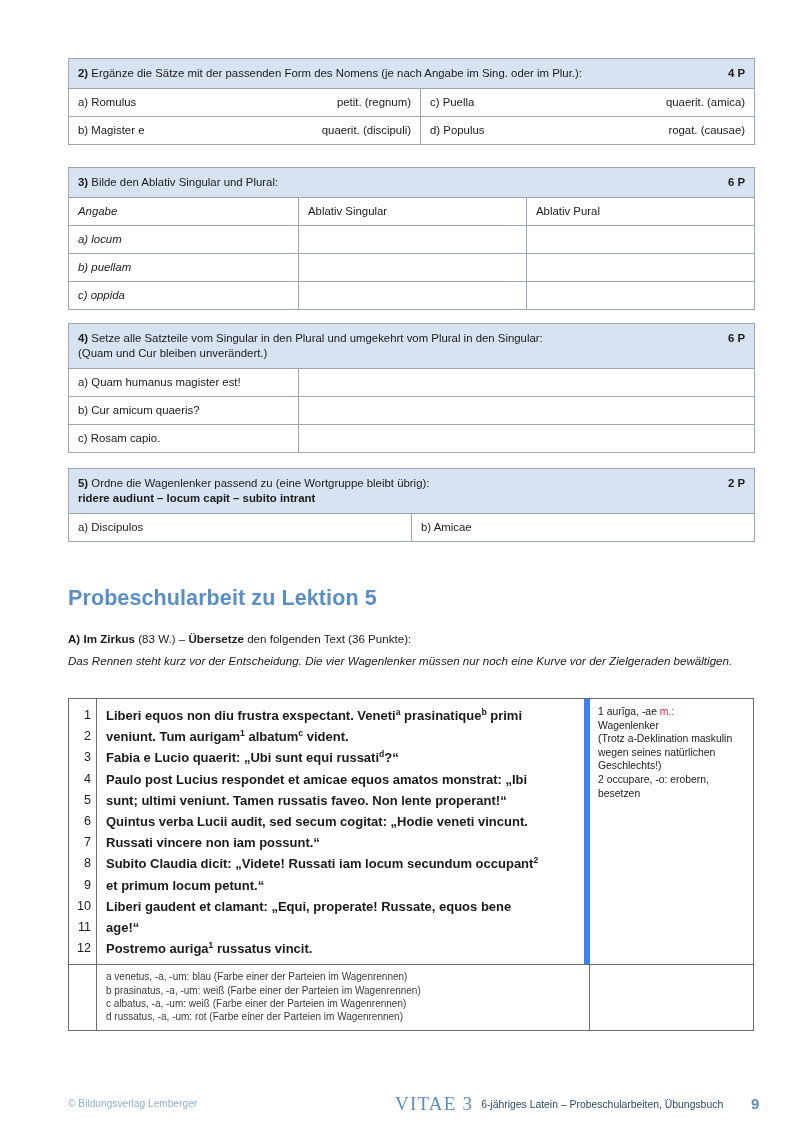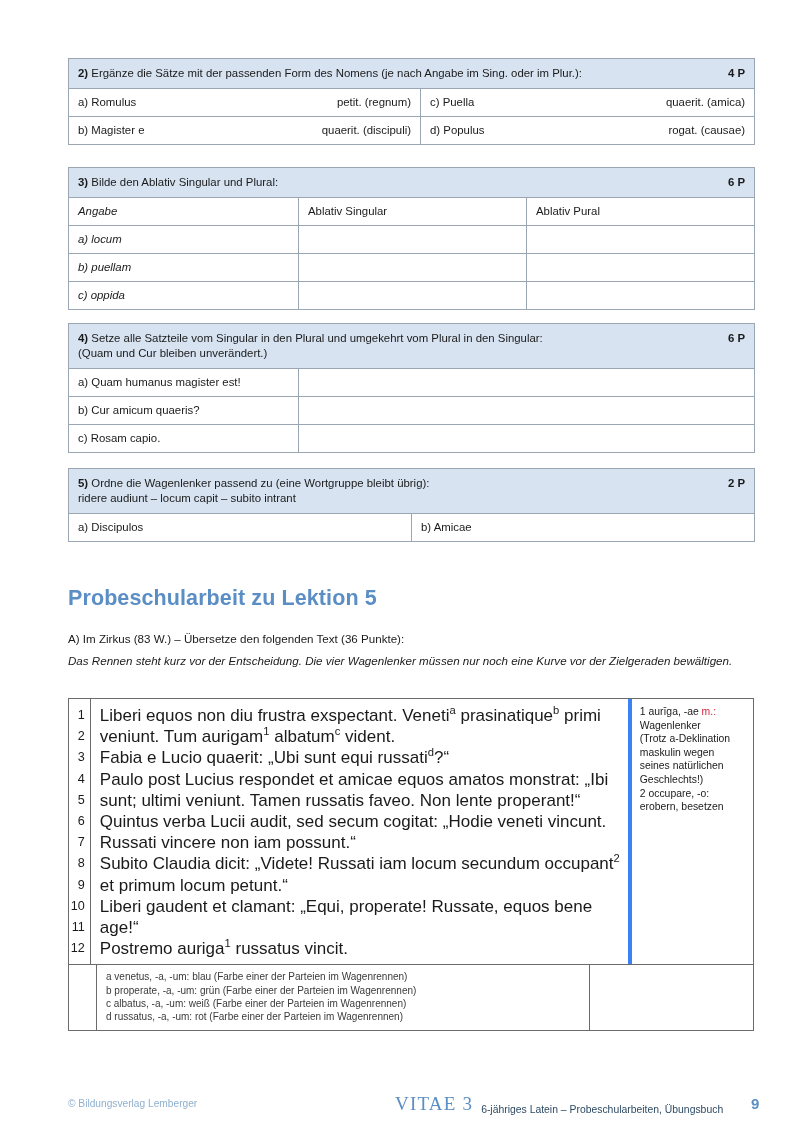--- a/index.html
+++ b/index.html
@@ -42,21 +42,21 @@
     border-bottom: 1px solid #9aa6b2;
     padding: 7px 9px 7px 9px;
   }
   .ex-head .num { font-weight: bold; }
   .pts {
     float: right;
     font-weight: bold;
     margin-left: 10px;
     text-align: center;
   }
-  .bold { font-weight: normal; text-align: right; }
+  .bold { font-weight: bold; text-align: right; }
   .ital { font-style: italic; }
 
   .cell-split {
     display: flex;
     justify-content: space-between;
     align-items: flex-end;
   }
   .cell-split .right { padding-left: 14px; }
 
   .thick-div { border-left: 1.6px solid #3a3a3a !important; }
@@ -92,24 +92,25 @@
     border-right: 1px solid #6b6b6b;
     padding: 6px 5px 5px 0;
     text-align: right;
     font-size: 12.6px;
     line-height: 21.2px;
   }
   .col-text {
     flex: 1;
     box-sizing: border-box;
     padding: 6px 8px 5px 9px;
-    font-size: 17px;
+    font-size: 13px;
     line-height: 21.2px;
-    border-right: 4px solid #3b82f6;
+    border-right: 6px solid #3b82f6;
     white-space: nowrap;
+    font-weight: bold;
   }
   .col-vocab {
     width: 163px;
     box-sizing: border-box;
     padding: 6px 7px 5px 8px;
     font-size: 10.4px;
     line-height: 13.6px;
   }
   .vocab-red { color: #d1283c; }
   .latin-foot {
@@ -144,21 +145,21 @@
   .f-copy {
     position: absolute;
     left: 68px; top: 5px;
     font-size: 10.2px;
     color: #8fb0cf;
   }
   .f-center {
     position: absolute;
     left: 395px; top: 0px;
     display: flex;
-    align-items: flex-end;
+    align-items: center;
   }
   .f-vitae {
     font-family: "Liberation Serif", serif;
     font-size: 19px;
     color: #5b8ec4;
     letter-spacing: 1.2px;
   }
   .f-sub {
     font-size: 10.4px;
     color: #2d4a63;
@@ -352,21 +353,21 @@
         <span>1 </span><span>aurīga, -ae </span><span class="vocab-red">m.:</span><br>
         <span>Wagenlenker</span><br>
         <span>(Trotz a-Deklination maskulin wegen seines natürlichen Geschlechts!)</span><br>
         <span>2 occupare, -o: erobern, besetzen</span>
       </div>
     </div>
     <div class="latin-foot">
       <div class="foot-gutter"></div>
       <div class="foot-notes">
         <div>a venetus, -a, -um: blau (Farbe einer der Parteien im Wagenrennen)</div>
-        <div>b properate, -a, -um: grün (Farbe einer der Parteien im Wagenrennen)</div>
+        <div>b prasinatus, -a, -um: weiß (Farbe einer der Parteien im Wagenrennen)</div>
         <div>c albatus, -a, -um: weiß (Farbe einer der Parteien im Wagenrennen)</div>
         <div>d russatus, -a, -um: rot (Farbe einer der Parteien im Wagenrennen)</div>
       </div>
       <div class="foot-right"></div>
     </div>
   </div>
 
   <div class="footer">
     <div class="f-copy">© Bildungsverlag Lemberger</div>
     <div class="f-center">

